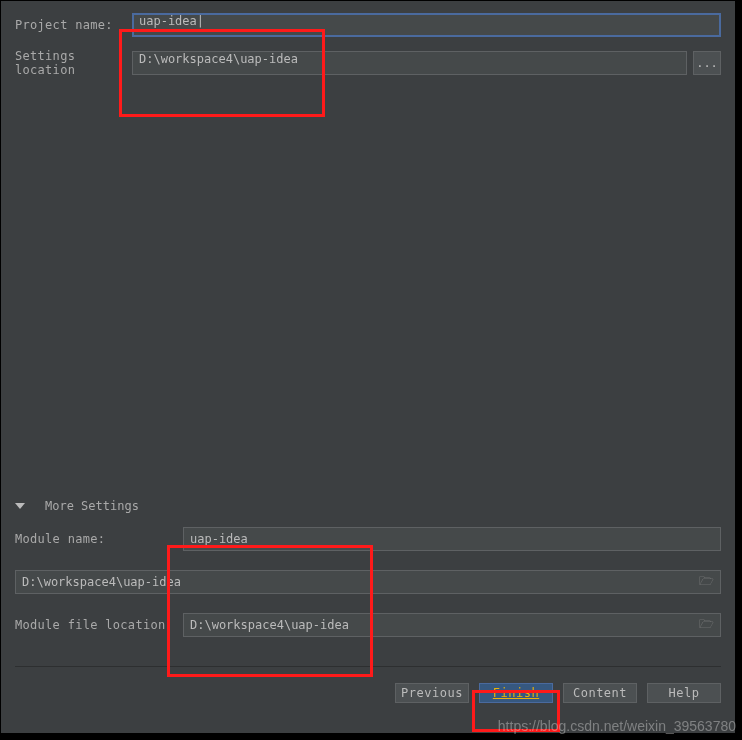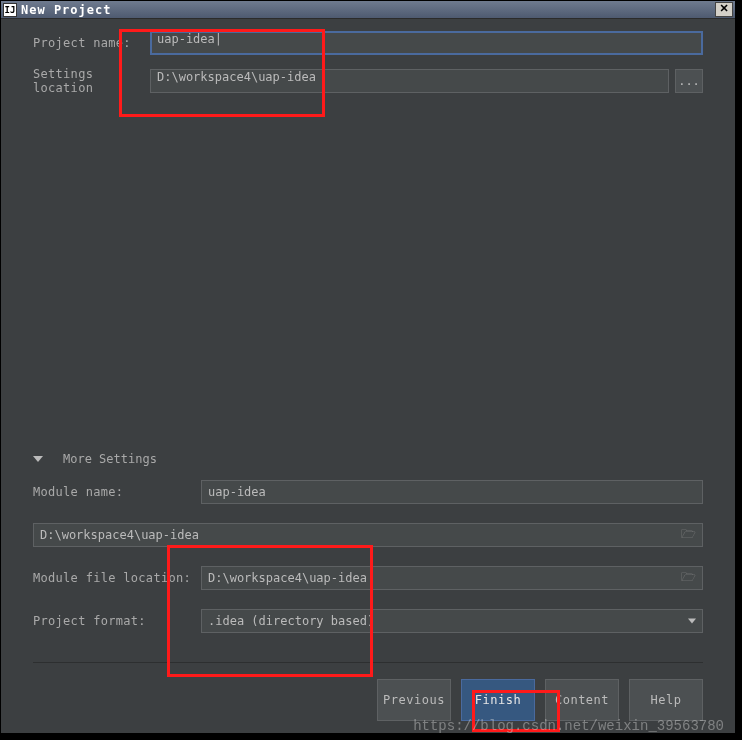--- a/index.html
+++ b/index.html
@@ -59,21 +59,21 @@
       border: 1px solid #444;
       font-family: sans-serif;
       font-size: 11px;
       font-weight: bold;
       line-height: 11px;
       text-align: center;
       cursor: pointer;
       color: #000;
     }
     .content {
-      padding: 12px 32px;
+      padding: 12px 14px;
       height: calc(100% - 18px);
       display: flex;
       flex-direction: column;
       justify-content: flex-end;
     }
     .form-row {
       display: flex;
       align-items: center;
       margin-bottom: 12px;
     }
@@ -177,66 +177,60 @@
     }
     .button-bar {
       display: flex;
       justify-content: flex-end;
       gap: 10px;
       padding-top: 16px;
       border-top: 1px solid #2d2f30;
     }
     .dlg-btn {
       min-width: 74px;
-      height: 42px;
+      height: 20px;
       background: #4c5052;
       border: 1px solid #5e6163;
       color: #bbbbbb;
       font-family: inherit;
       font-size: 12px;
       cursor: pointer;
       text-align: center;
       letter-spacing: 0.5px;
     }
     .dlg-btn.primary {
       background: #365880;
       border: 1px solid #4a6a9e;
-      color: #e5e5e5;
+      color: #eab308;
+      text-decoration: underline;
     }
     .red-box {
       position: absolute;
       border: 3px solid #ff1a1a;
       pointer-events: none;
       z-index: 50;
     }
     .rb1 { left: 118px; top: 28px; width: 206px; height: 88px; }
     .rb2 { left: 166px; top: 544px; width: 206px; height: 132px; }
     .rb3 { left: 471px; top: 689px; width: 88px; height: 42px; }
     .watermark {
       position: absolute;
-      right: 18px;
+      right: 6px;
       bottom: 6px;
       color: rgba(220,220,220,0.42);
-      font-family: Liberation Mono, monospace;
+      font-family: Liberation Sans, sans-serif;
       font-size: 14px;
       z-index: 100;
       pointer-events: none;
     }
   </style>
 </head>
 <body>
 
 <div class="window">
-  <div class="titlebar">
-    <div class="titlebar-left">
-      <div class="app-icon">IJ</div>
-      <span class="title-text">New Project</span>
-    </div>
-    <div class="close-btn">✕</div>
-  </div>
 
   <div class="content">
 
     <div class="form-row">
       <div class="form-label">Project name:</div>
       <div class="text-input focused">
         <span class="cursor">uap-idea</span>
       </div>
     </div>
 
@@ -275,27 +269,20 @@
         </div>
 
         <div class="form-row">
           <div class="form-label form-label-wide">Module file location:</div>
           <div class="readonly-field">
             <span>D:\workspace4\uap-idea</span>
             <span class="folder-icon">🗁</span>
           </div>
         </div>
 
-        <div class="form-row">
-          <div class="form-label form-label-wide">Project format:</div>
-          <div class="readonly-field">
-            <span>.idea (directory based)</span>
-            <span class="dropdown-arrow"></span>
-          </div>
-        </div>
 
       </div>
     </div>
 
     <div class="button-bar">
       <button class="dlg-btn">Previous</button>
       <button class="dlg-btn primary">Finish</button>
       <button class="dlg-btn">Content</button>
       <button class="dlg-btn">Help</button>
     </div>

